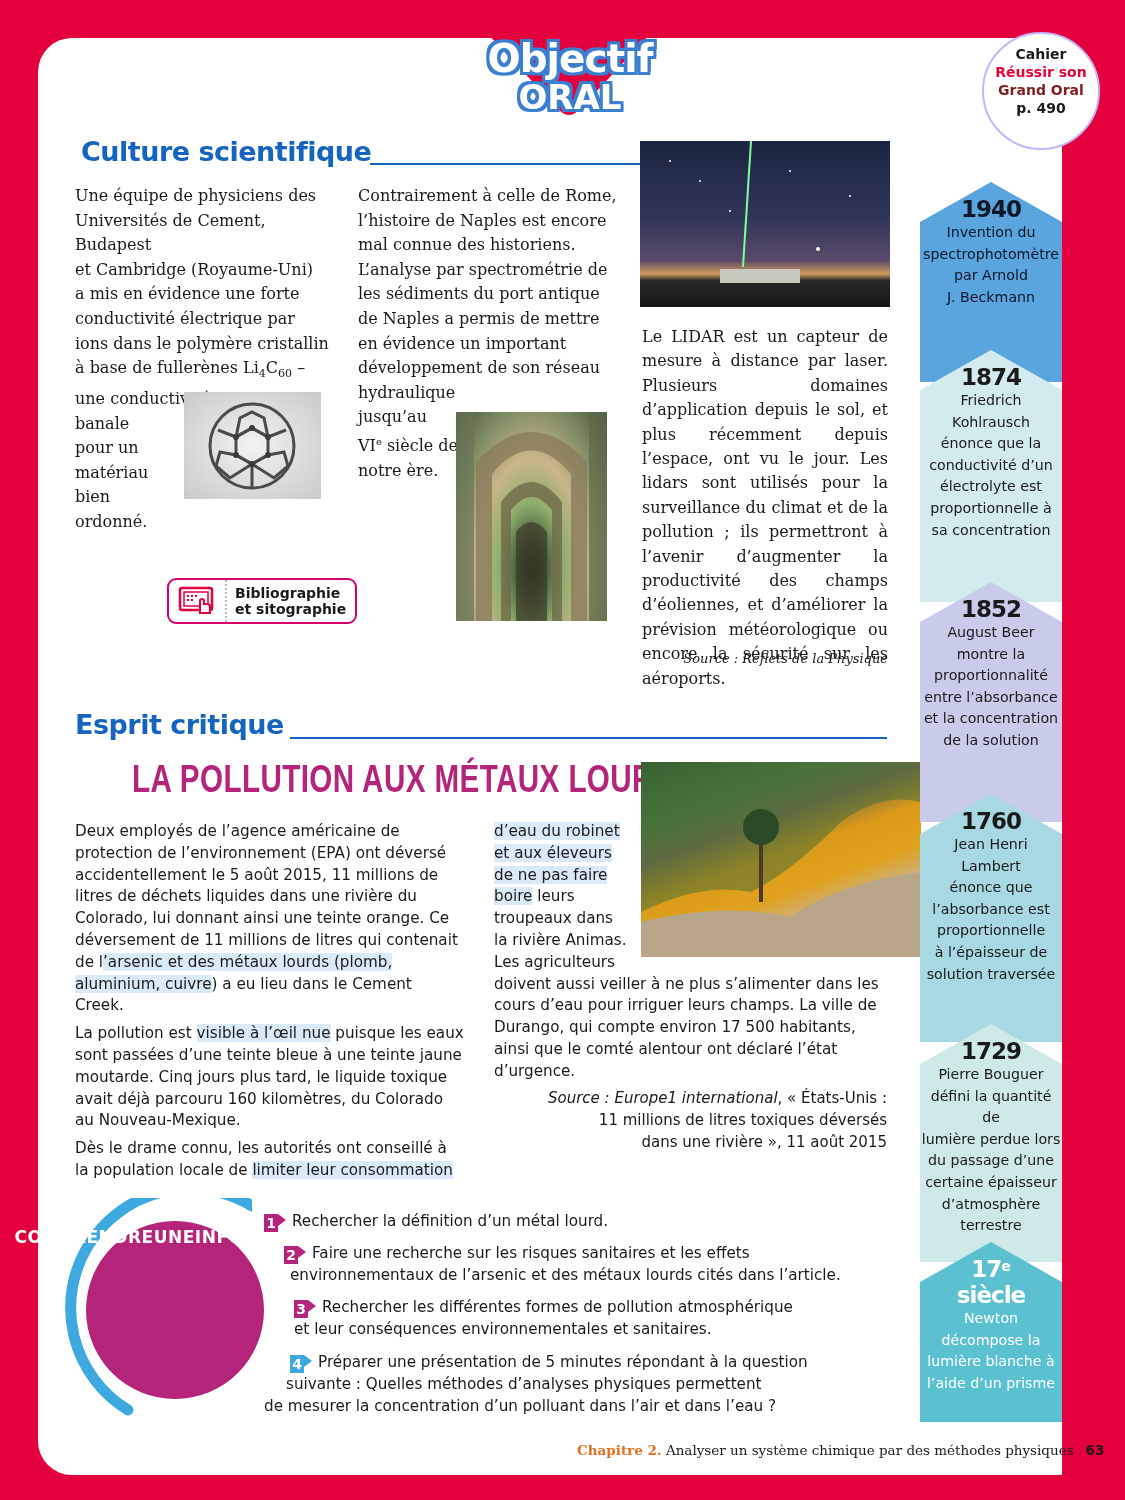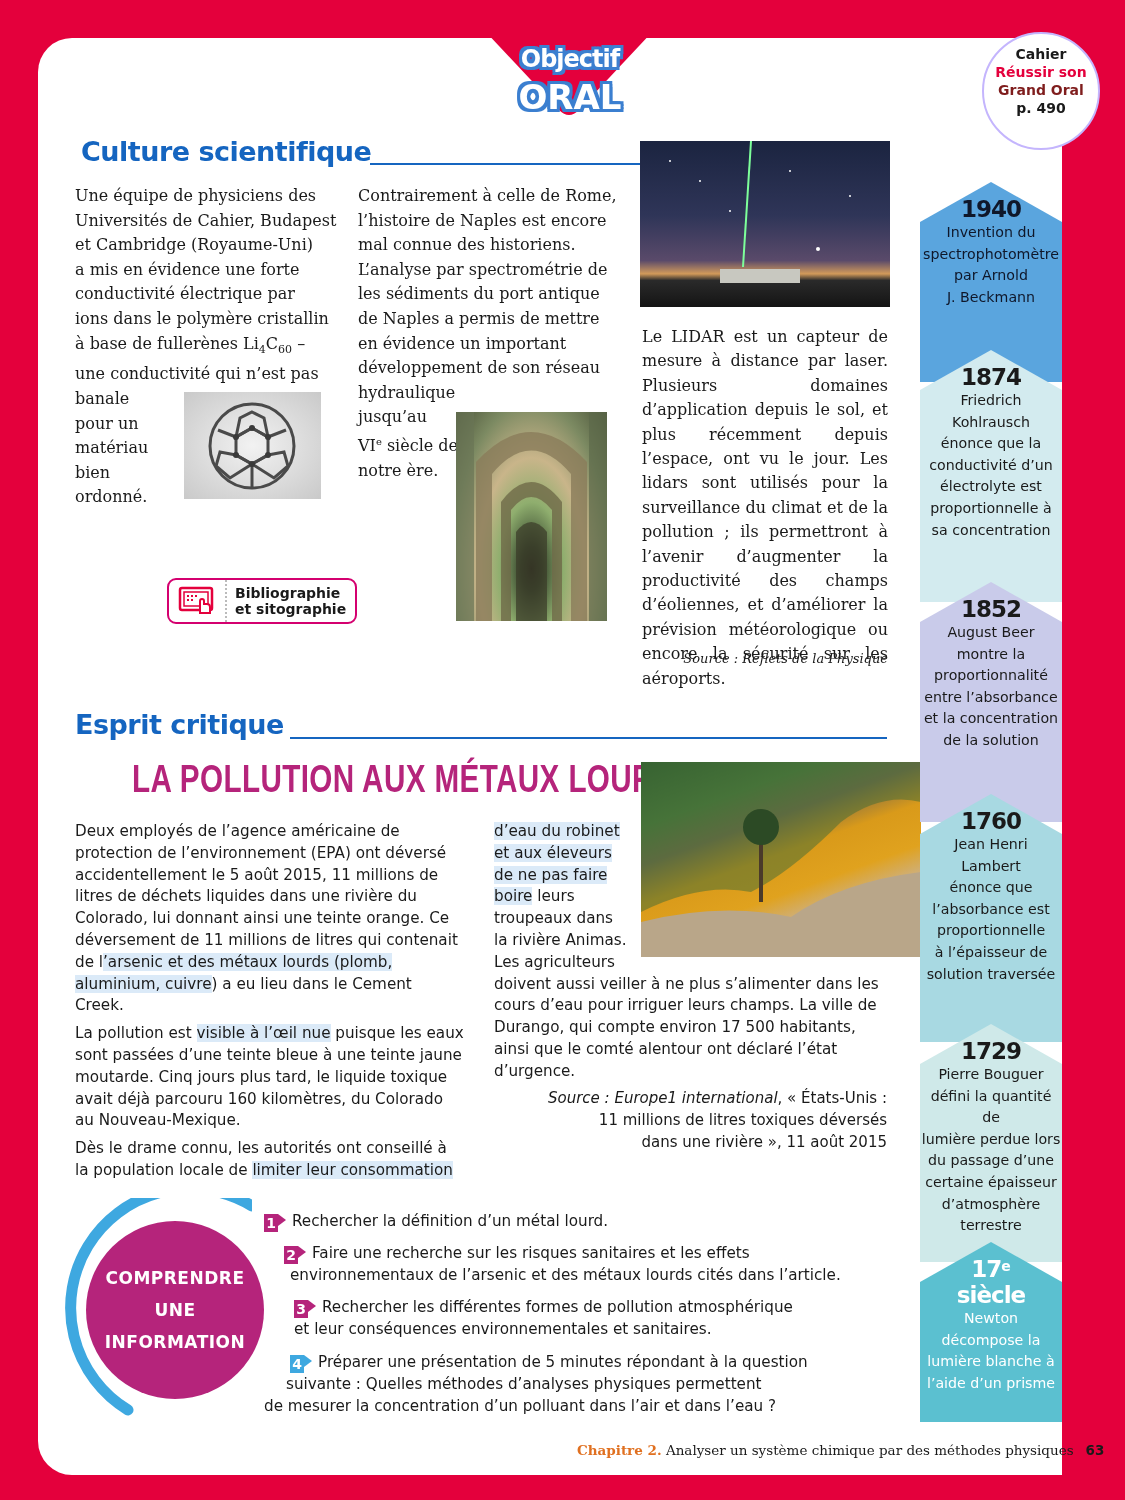--- a/index.html
+++ b/index.html
@@ -7,21 +7,21 @@
   body { background: #e4003c; position: relative; font-family: "Liberation Sans", sans-serif; color: #1a1a1a; }
 
   .page { position: absolute; left: 38px; top: 38px; width: 1087px; height: 1437px; background: #fff; border-radius: 34px 0 0 34px; }
   .page-right-cover { position: absolute; left: 1062px; top: 38px; width: 63px; height: 1437px; background: #e4003c; }
   .page-br { position: absolute; left: 1000px; top: 1420px; width: 62px; height: 55px; background: #fff; border-bottom-right-radius: 34px; }
 
   
   .badge-tri { position: absolute; left: 484px; top: 30px; width: 170px; height: 85px; }
   .badge-text { position: absolute; left: 480px; top: 40px; width: 180px; text-align: center; font-family: "DejaVu Sans", sans-serif; font-weight: bold; color: #fff; line-height: 38px;
     text-shadow: -3px -3px 0 #3b7fd0, 3px -3px 0 #3b7fd0, -3px 3px 0 #3b7fd0, 3px 3px 0 #3b7fd0, 0 3px 0 #3b7fd0, 0 -3px 0 #3b7fd0, 3px 0 0 #3b7fd0, -3px 0 0 #3b7fd0; }
-  .badge-text .l1 { font-size: 24px; display: block; letter-spacing: -1px; }
+  .badge-text .l1 { font-size: 39px; display: block; letter-spacing: -1px; }
   .badge-text .l2 { font-size: 34px; display: block; }
 
   
   .cahier { position: absolute; left: 982px; top: 32px; width: 118px; height: 118px; border-radius: 50%; background: #fff; border: 2px solid #c4b5fd; text-align: center; font-family: "DejaVu Sans", sans-serif; font-weight: bold; font-size: 14px; line-height: 18px; padding-top: 11px; }
   .cahier .c1 { color: #1a1a1a; display: block; }
   .cahier .c2 { color: #e4003c; display: block; }
   .cahier .c3 { color: #7f1d1d; display: block; }
   .cahier .c4 { color: #1a1a1a; display: block; }
 
   
@@ -53,21 +53,21 @@
   .src2 i { font-style: italic; }
 
   
   .timeline { position: absolute; left: 920px; top: 182px; width: 142px; height: 1240px; }
   .tl-item { position: absolute; left: 0; width: 142px; text-align: center; color: #1a1a1a; font-family: "DejaVu Sans", sans-serif; }
   .tl-year { font-weight: bold; font-size: 23px; letter-spacing: -1px; display: block; }
   .tl-text { font-size: 14.2px; line-height: 21.6px; display: block; }
 
   
   .arc { position: absolute; left: 62px; top: 1198px; width: 190px; height: 220px; }
-  .circle { position: absolute; left: 86px; top: 1221px; width: 178px; height: 178px; border-radius: 50%; background: #b5247b; color: #fff; text-align: center; font-family: "DejaVu Sans", sans-serif; font-weight: bold; font-size: 17px; line-height: 32px; display: flex; flex-direction: column; justify-content: center; letter-spacing: 0.5px; }
+  .circle { position: absolute; left: 86px; top: 1221px; width: 178px; height: 178px; border-radius: 50%; background: #b5247b; color: #fff; text-align: center; font-family: "DejaVu Sans", sans-serif; font-weight: bold; font-size: 17px; line-height: 32px; display: flex; flex-direction: row; justify-content: center; letter-spacing: 0.5px; }
 
   .q { position: absolute; font-family: "DejaVu Sans", sans-serif; font-size: 15.2px; line-height: 22px; }
   .qnum { display: inline-block; width: 14px; height: 18px; color: #fff; font-weight: bold; font-size: 14px; line-height: 18px; text-align: center; vertical-align: -2px; }
   .qarrow { display: inline-block; width: 0; height: 0; border-top: 6px solid transparent; border-bottom: 6px solid transparent; border-left: 8px solid #b5247b; margin-right: 6px; vertical-align: 0; }
   .qnum.pink { background: #b5247b; }
   .qnum.blue { background: #3ea8e0; }
   .qarrow.blue { border-left-color: #3ea8e0; }
 
   .footer { position: absolute; left: 577px; top: 1442px; font-family: "DejaVu Serif", serif; font-size: 13.5px; }
   .footer .ch { color: #e07020; font-weight: bold; }
@@ -93,21 +93,21 @@
   <span class="c2">Réussir son</span>
   <span class="c3">Grand Oral</span>
   <span class="c4">p. 490</span>
 </div>
 
 <div class="section-title" style="left:81px; top:136px;">Culture scientifique</div>
 <div class="rule" style="left:370px; top:163px; width:270px;"></div>
 
 <div class="col serif" style="left:75px; top:184px; width:270px;">
   <div>Une équipe de physiciens des</div>
-  <div>Universités de Cahier, Budapest</div>
+  <div>Universités de Cement, Budapest</div>
   <div>et Cambridge (Royaume-Uni)</div>
   <div>a mis en évidence une forte</div>
   <div>conductivité électrique par</div>
   <div>ions dans le polymère cristallin</div>
   <div><span>à base de fullerènes </span><span>Li</span><sub style="font-size:11px">4</sub><span>C</span><sub style="font-size:11px">60</sub><span> –</span></div>
   <div>une conductivité qui n’est pas</div>
   <div>banale</div>
   <div>pour un</div>
   <div>matériau</div>
   <div>bien</div>

